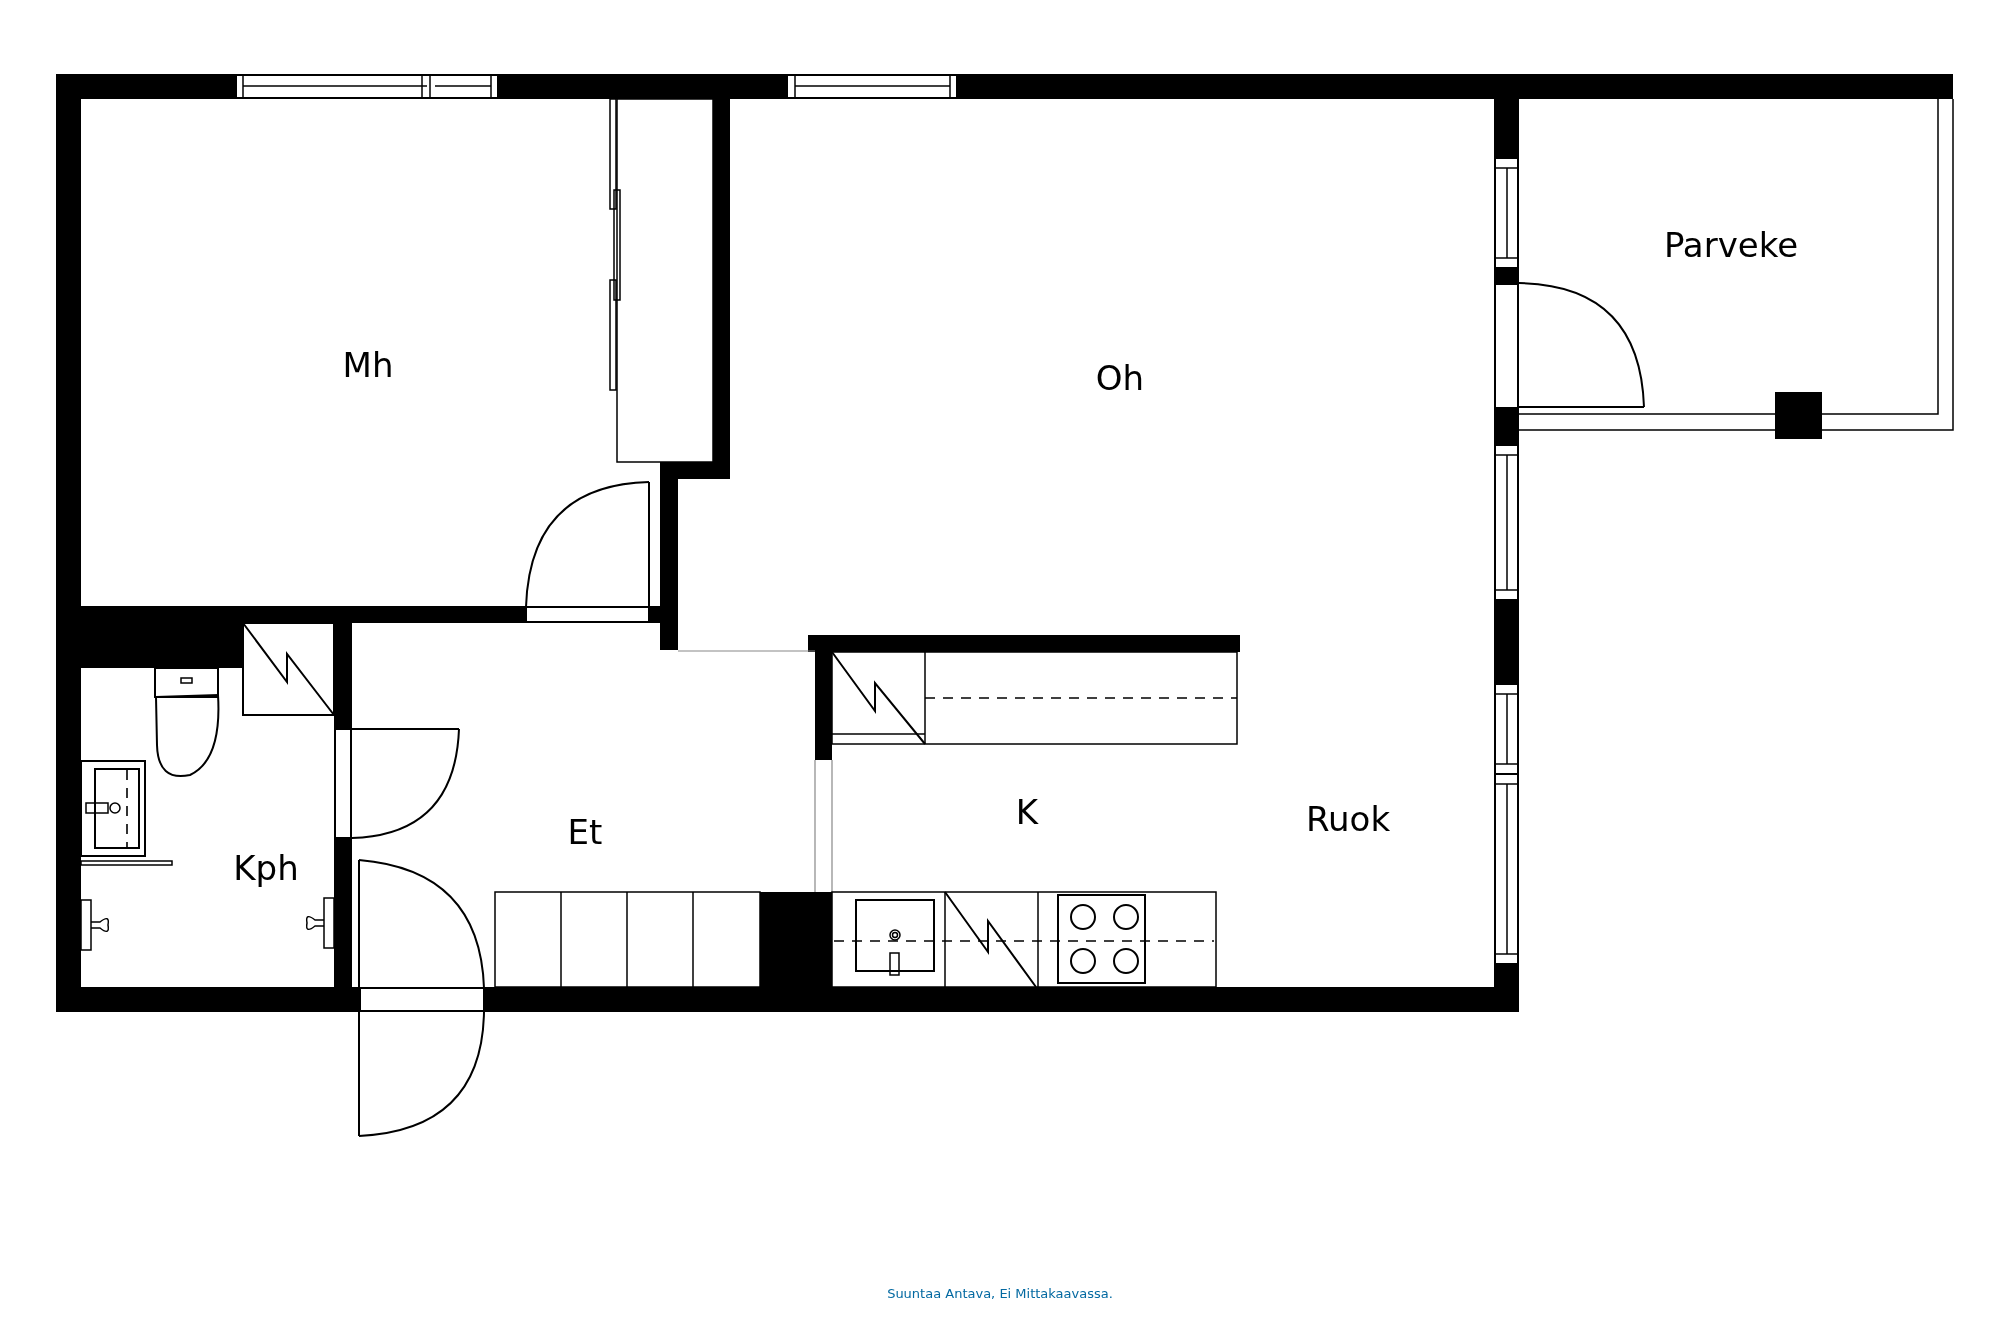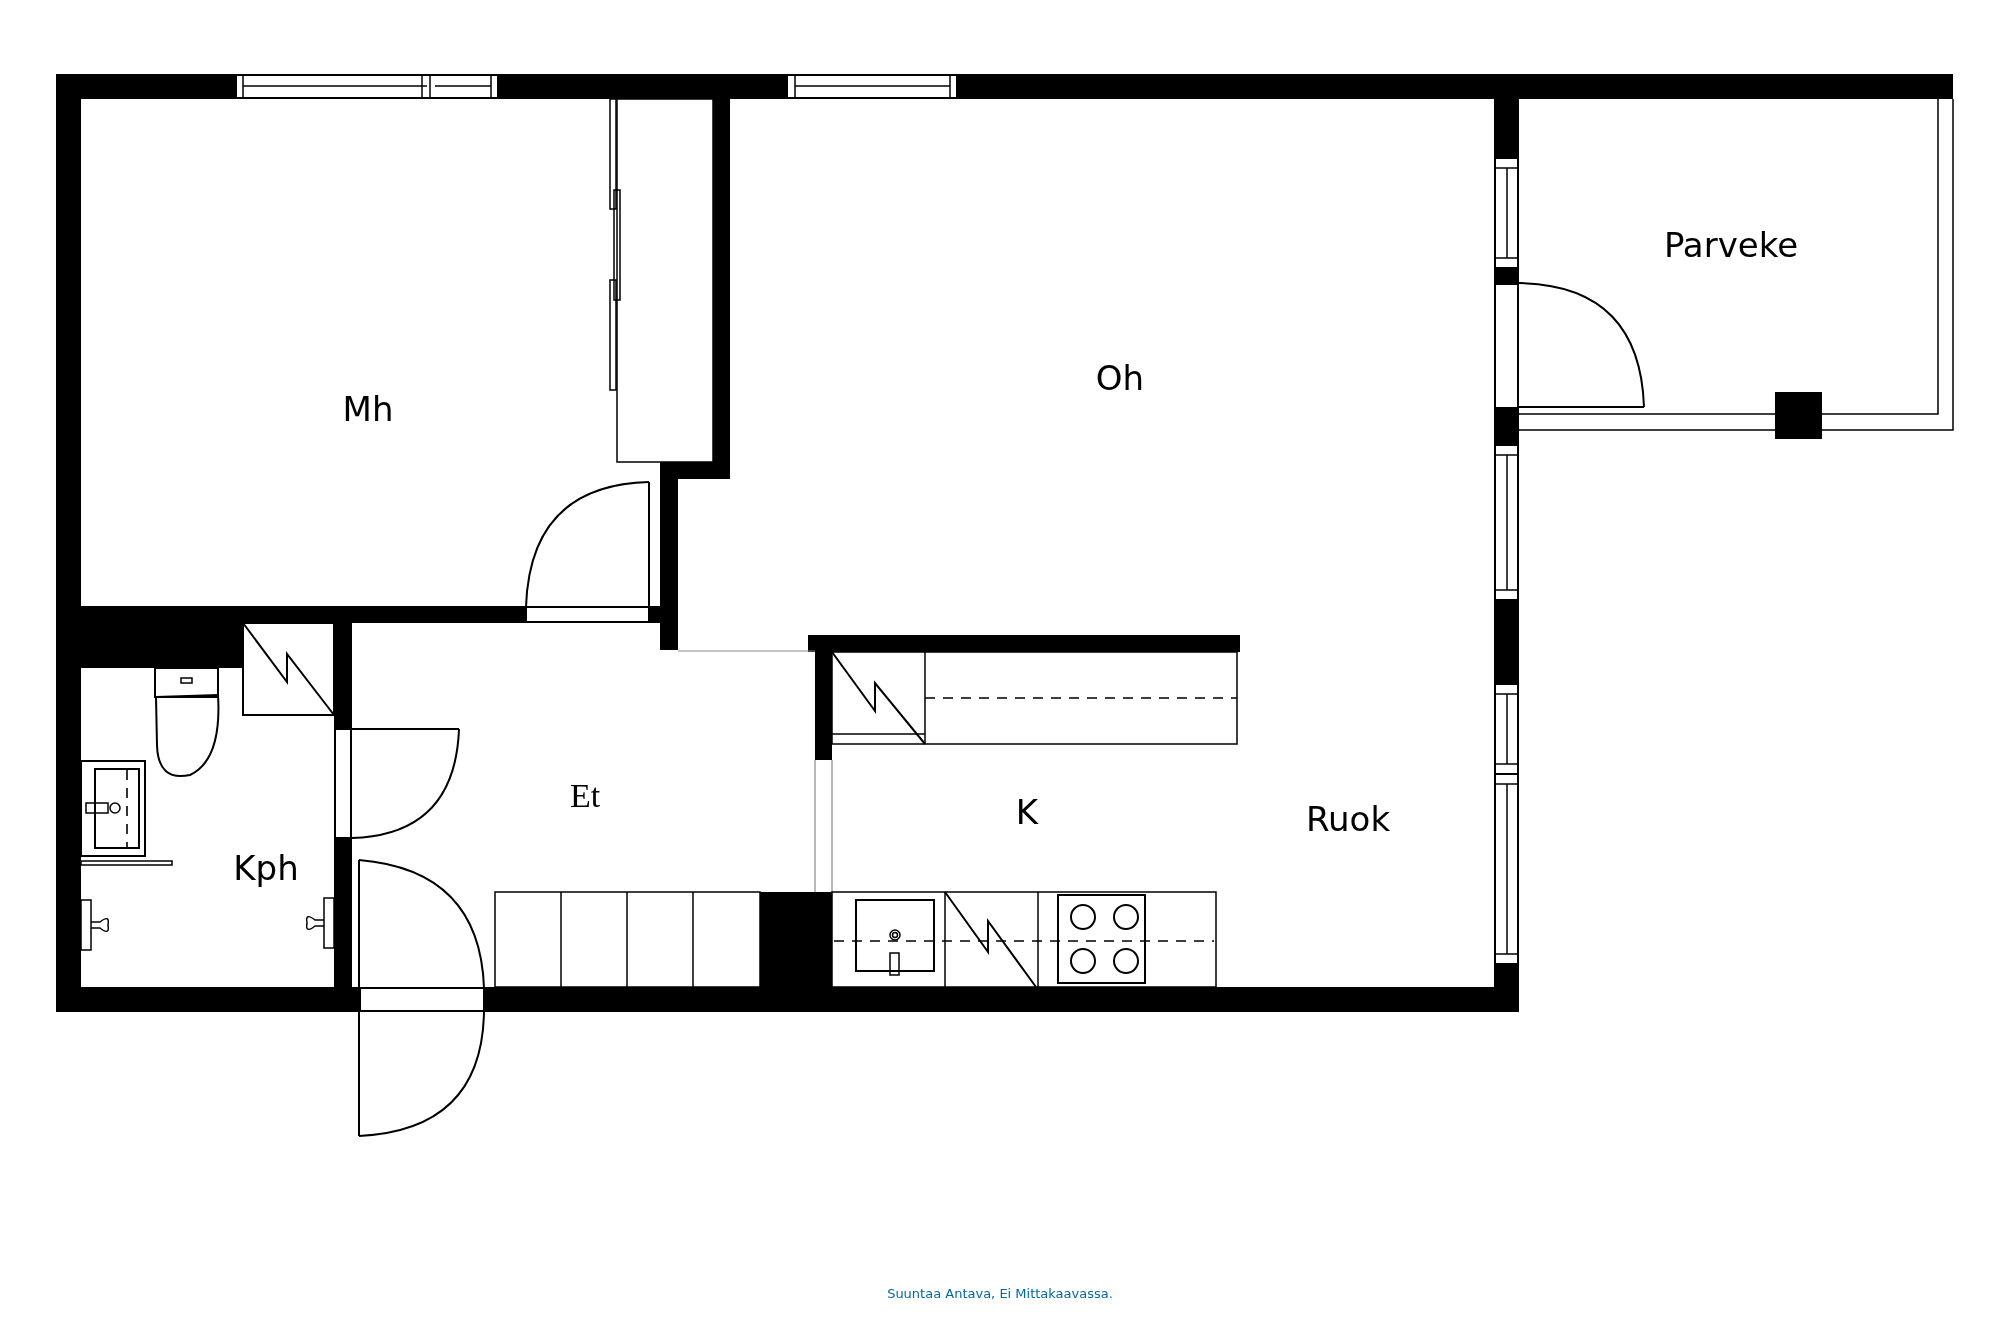--- a/index.html
+++ b/index.html
@@ -185,21 +185,21 @@
     <polyline class="ln" points="945,892 988,952 988,921 1036,987"></polyline>
 
     <rect class="ln" x="1058" y="895" width="87" height="88"></rect>
     <circle class="ln" cx="1083" cy="917" r="12"></circle>
     <circle class="ln" cx="1126" cy="917" r="12"></circle>
     <circle class="ln" cx="1083" cy="961" r="12"></circle>
     <circle class="ln" cx="1126" cy="961" r="12"></circle>
   </g>
 </svg>
 
-<div class="room-label" style="left:368px; top:365px;margin-top:44px;">Mh</div>
+<div class="room-label" style="left:368px; top:365px;">Mh</div>
 <div class="room-label" style="left:1120px; top:378px;">Oh</div>
 <div class="room-label" style="left:1731px; top:245px;text-align:center;">Parveke</div>
 <div class="room-label" style="left:242px; top:868px;margin-left:24px;">Kph</div>
-<div class="room-label" style="left:585px; top:796px;font-family:Liberation Serif, serif;">Et</div>
+<div class="room-label" style="left:585px; top:832px;">Et</div>
 <div class="room-label" style="left:1027px; top:812px;">K</div>
 <div class="room-label" style="left:1348px; top:819px;">Ruok</div>
 
 <div class="footer">Suuntaa Antava, Ei Mittakaavassa.</div>
 
 </body></html>

